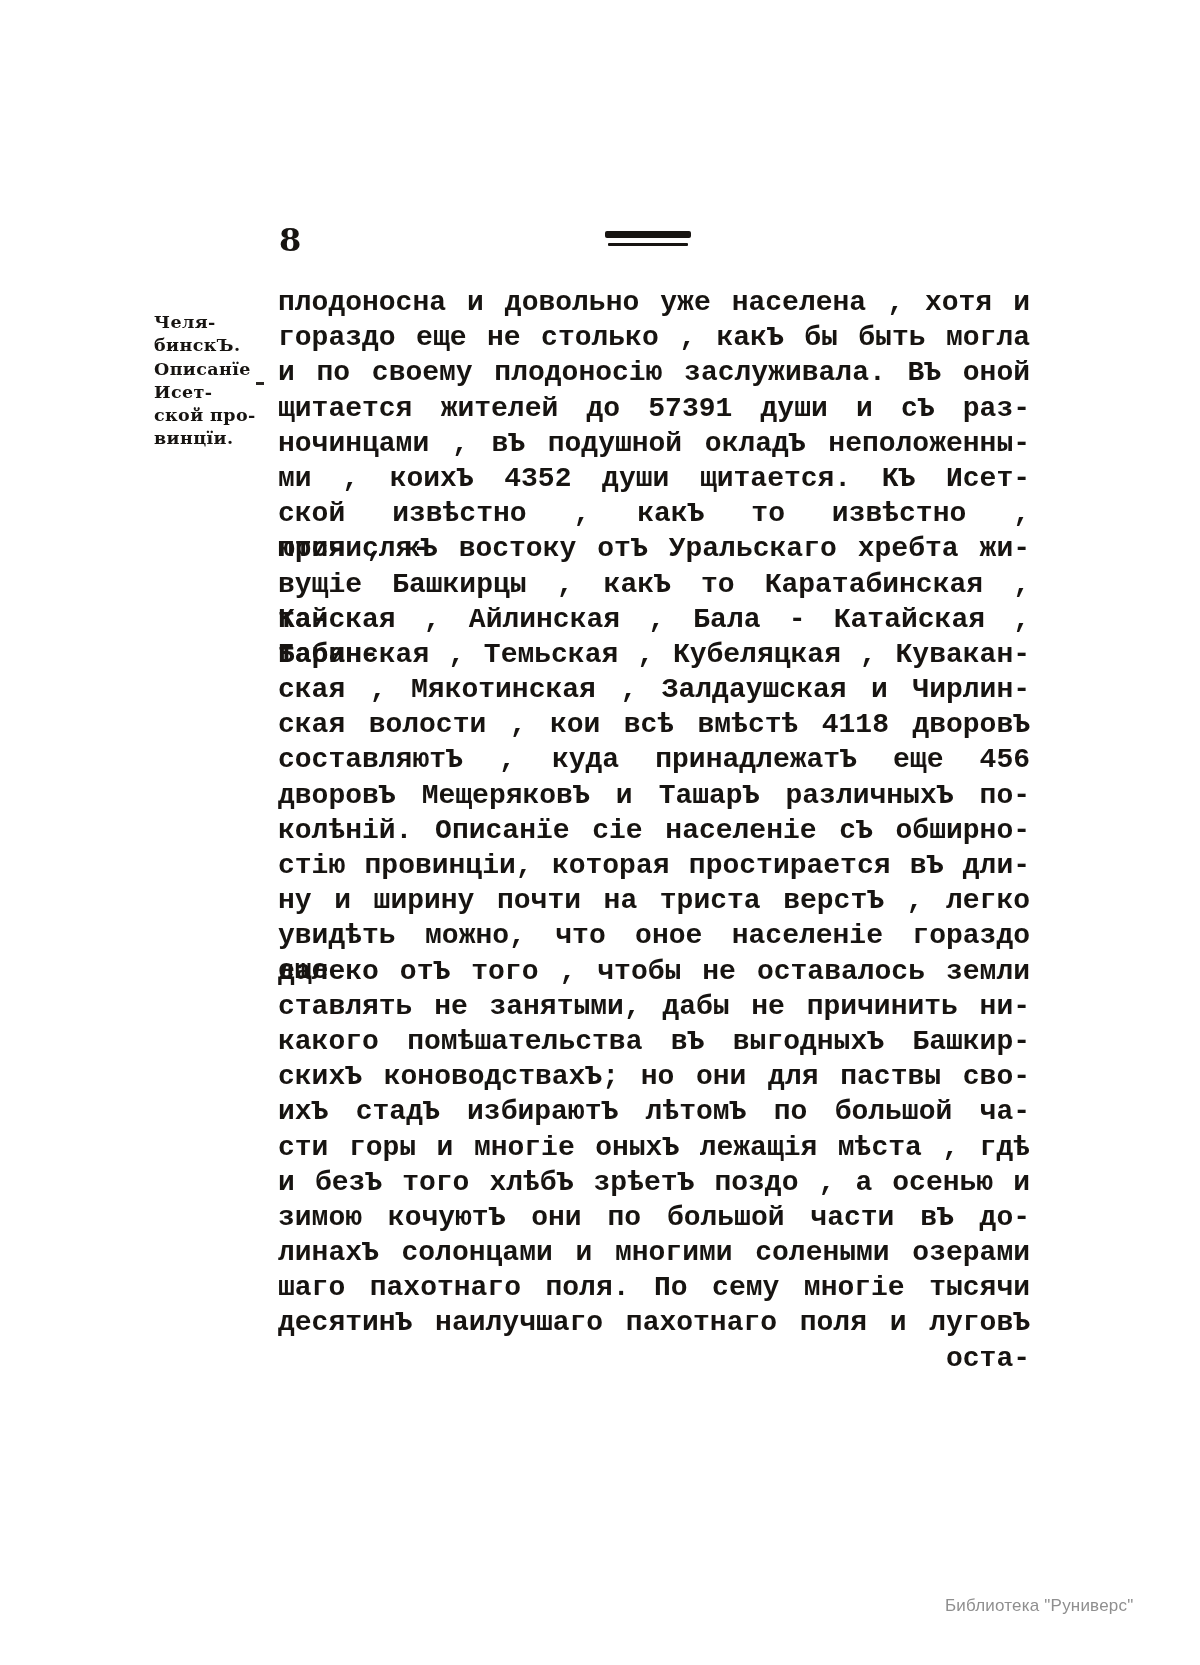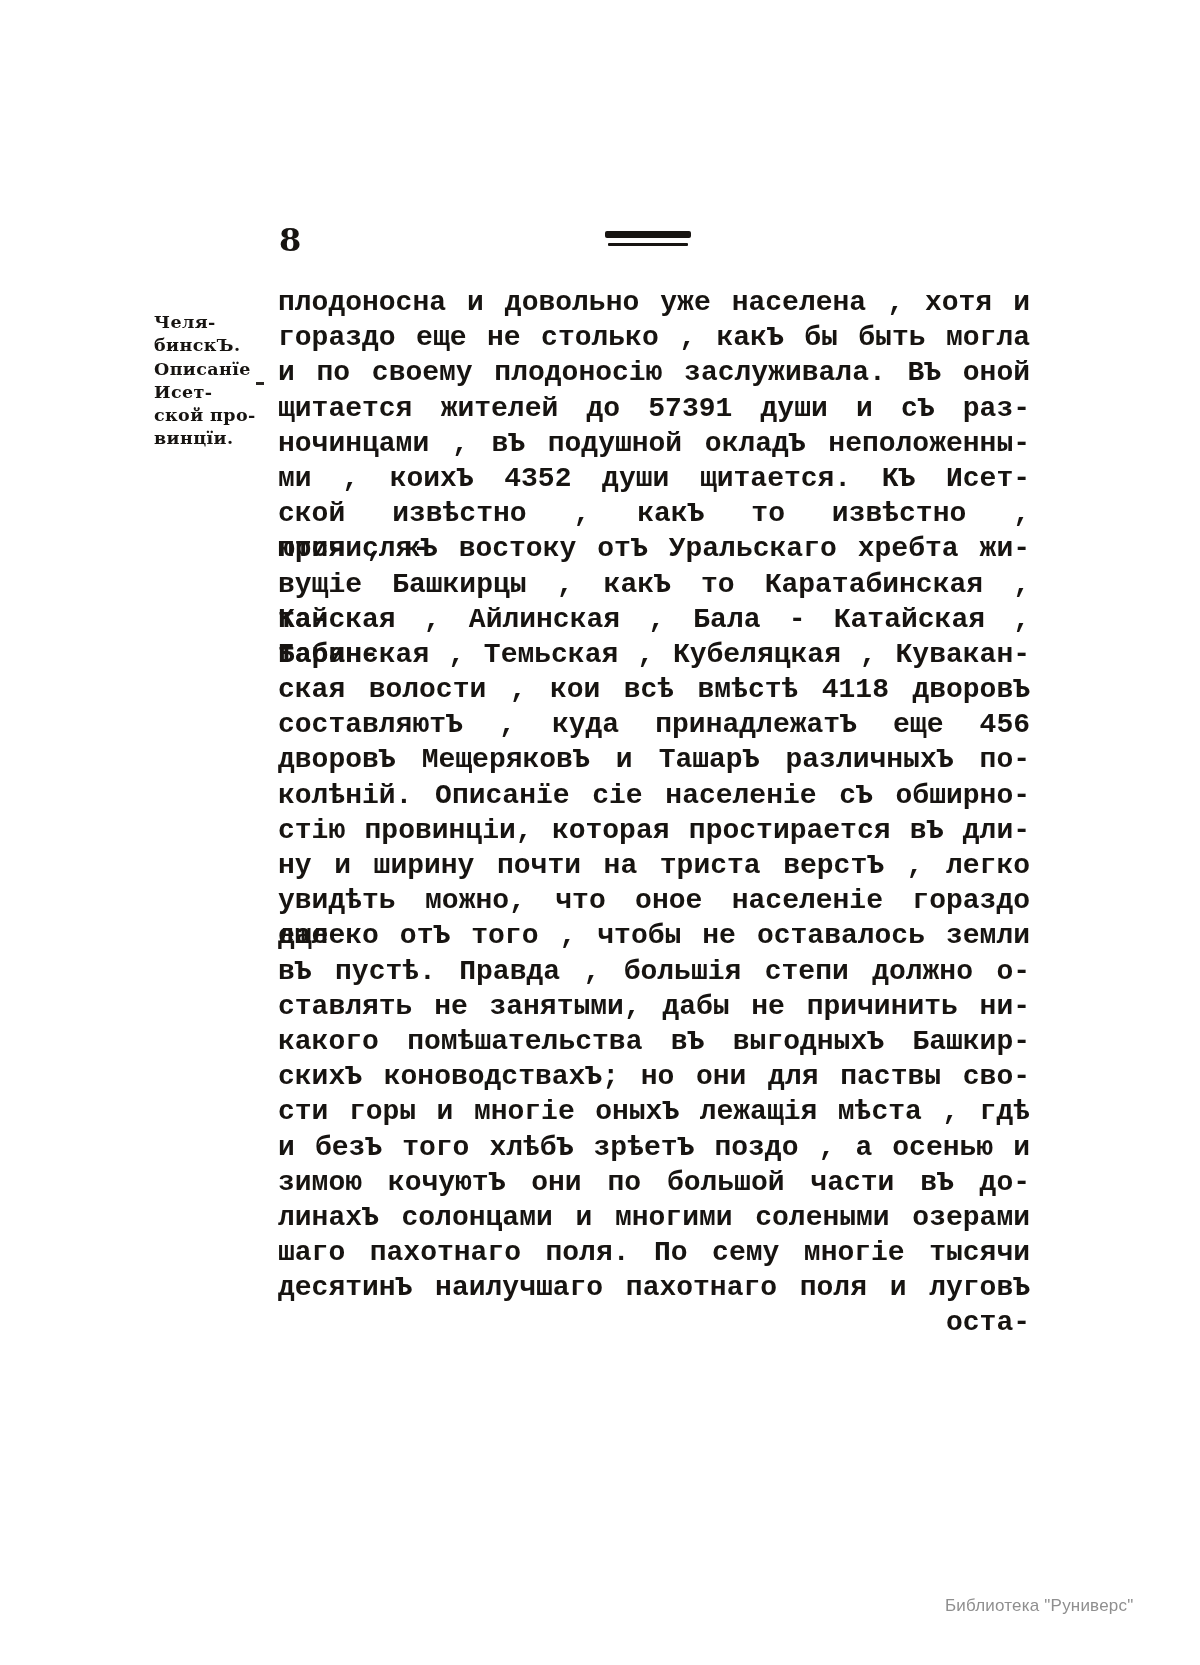--- a/index.html
+++ b/index.html
@@ -116,32 +116,33 @@
     <div class="bline">гораздо еще не столько , какЪ бы быть могла</div>
     <div class="bline">и по своему плодоносію заслуживала. ВЪ оной</div>
     <div class="bline">щитается жителей до 57391 души и сЪ раз-</div>
     <div class="bline">ночинцами , вЪ подушной окладЪ неположенны-</div>
     <div class="bline">ми , коихЪ 4352 души щитается. КЪ Исет-</div>
     <div class="bline">ской извѣстно , какЪ то извѣстно , причисля-</div>
     <div class="bline">ются , кЪ востоку отЪ Уральскаго хребта жи-</div>
     <div class="bline">вущіе Башкирцы , какЪ то Каратабинская , Ка-</div>
     <div class="bline">тайская , Айлинская , Бала - Катайская , Баран-</div>
     <div class="bline">табинская , Темьская , Кубеляцкая , Кувакан-</div>
+    <div class="bline">ская , Мякотинская , Залдаушская и Чирлин-</div>
     <div class="bline">ская волости , кои всѣ вмѣстѣ 4118 дворовЪ</div>
     <div class="bline">составляютЪ , куда принадлежатЪ еще 456</div>
     <div class="bline">дворовЪ МещеряковЪ и ТашарЪ различныхЪ по-</div>
     <div class="bline">колѣній. Описанїе сіе населеніе сЪ обширно-</div>
     <div class="bline">стію провинціи, которая простирается вЪ дли-</div>
     <div class="bline">ну и ширину почти на триста верстЪ , легко</div>
     <div class="bline">увидѣть можно, что оное населеніе гораздо еще</div>
     <div class="bline">далеко отЪ того , чтобы не оставалось земли</div>
-    <div class="bline">вЪ пустѣ. Правда , большія степи должно о-</div>
     <div class="bline">ставлять не занятыми, дабы не причинить ни-</div>
     <div class="bline">какого помѣшательства вЪ выгодныхЪ Башкир-</div>
     <div class="bline">скихЪ коноводствахЪ; но они для паствы сво-</div>
+    <div class="bline">ихЪ стадЪ избираютЪ лѣтомЪ по большой ча-</div>
     <div class="bline">сти горы и многіе оныхЪ лежащія мѣста , гдѣ</div>
     <div class="bline">и безЪ того хлѣбЪ зрѣетЪ поздо , а осенью и</div>
     <div class="bline">зимою кочуютЪ они по большой части вЪ до-</div>
     <div class="bline">линахЪ солонцами и многими солеными озерами</div>
     <div class="bline">шаго пахотнаго поля. По сему многіе тысячи</div>
     <div class="bline">десятинЪ наилучшаго пахотнаго поля и луговЪ</div>
     <div class="bline catch">оста-</div>
   </div>
 
   <div class="watermark">Библиотека "Руниверс"</div>

